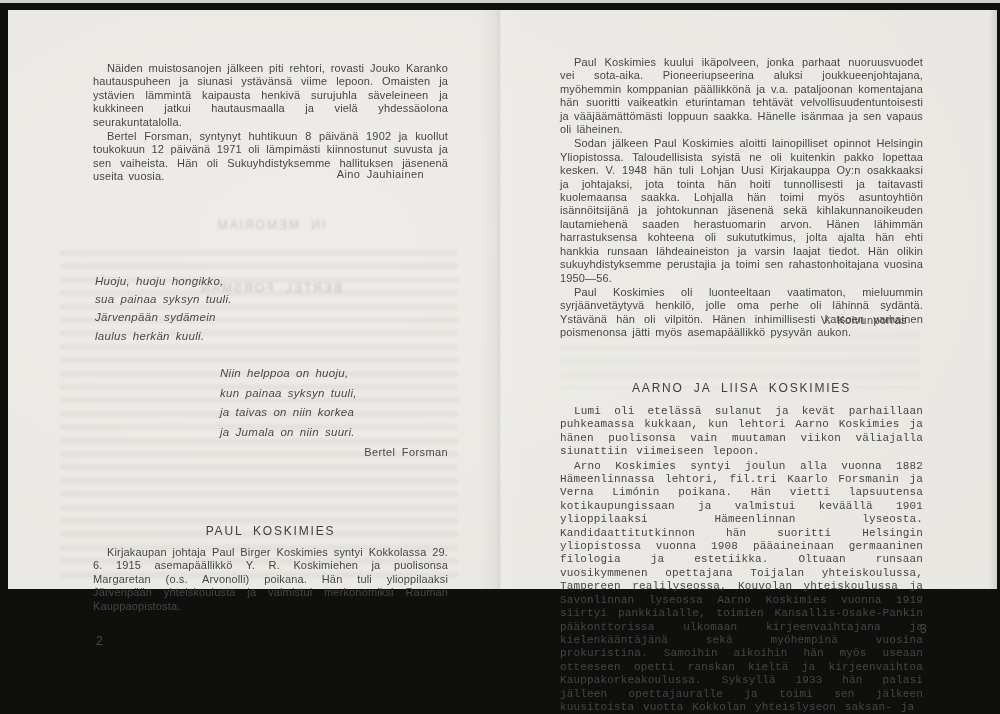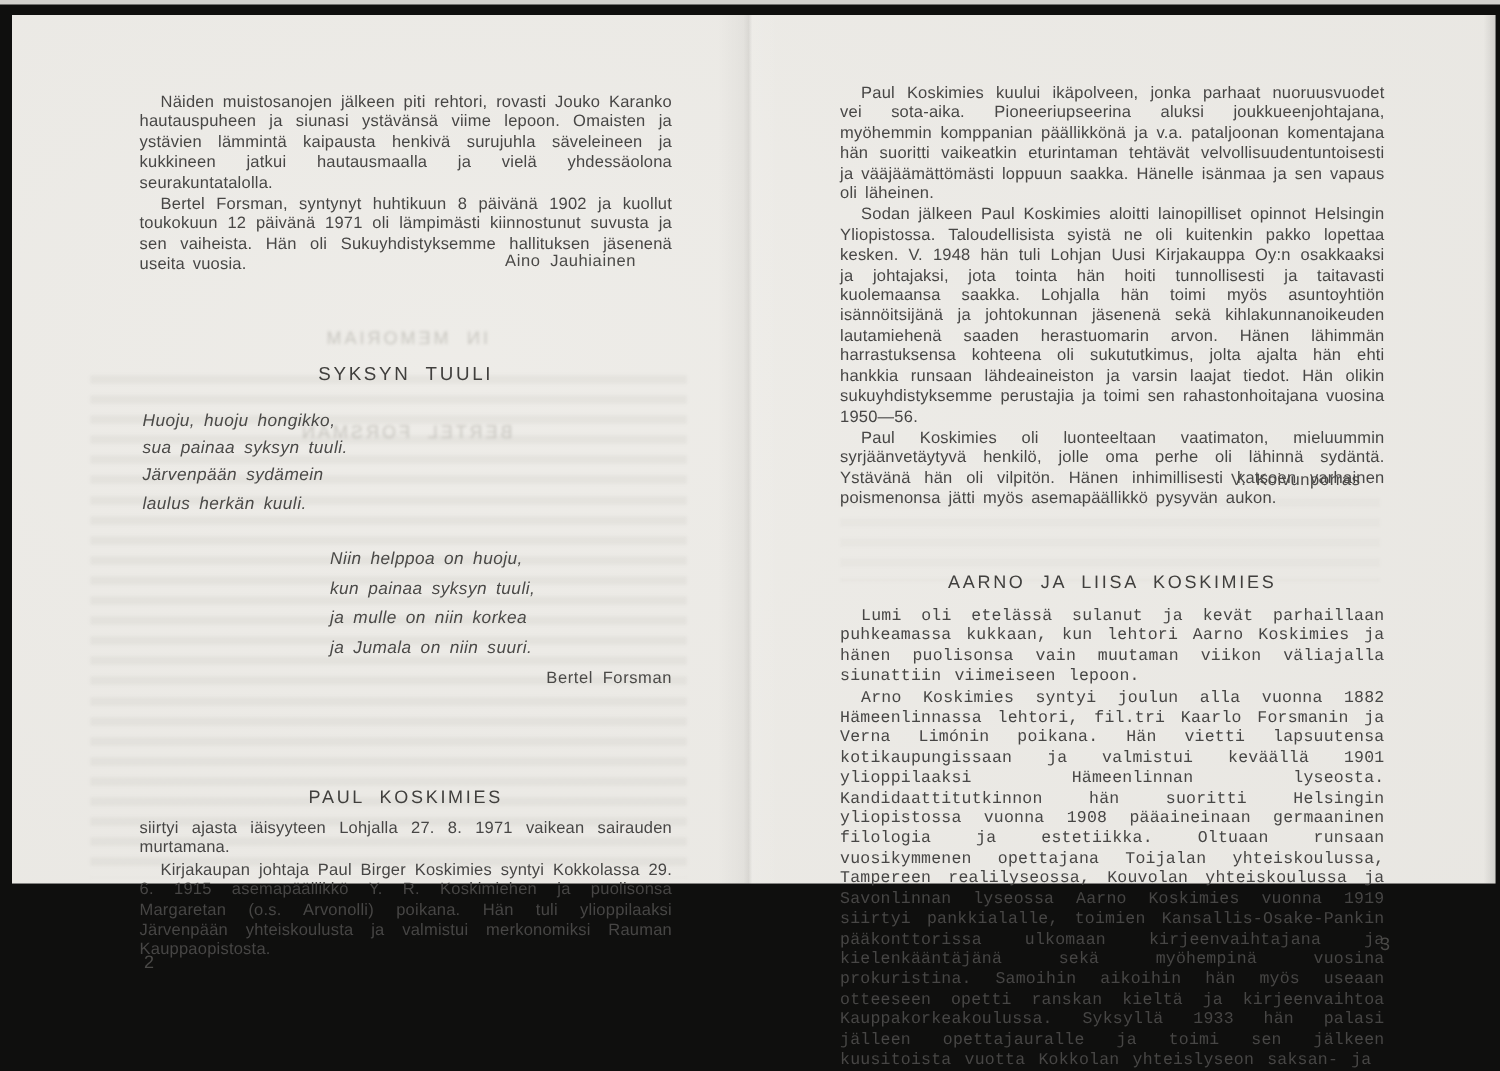--- a/index.html
+++ b/index.html
@@ -55,39 +55,37 @@
     <div class="ghost-lines" style="left:52px;top:240px;width:398px;height:335px;"></div>
 
     <div class="ghost-lines faint" style="left:552px;top:322px;width:360px;height:56px;"></div>
 
     <div class="col" style="left:85px;top:52px;width:355px;">
       <p>Näiden muistosanojen jälkeen piti rehtori, rovasti Jouko Karanko hautauspuheen ja siunasi ystävänsä viime lepoon. Omaisten ja ystävien lämmintä kaipausta henkivä surujuhla säveleineen ja kukkineen jatkui hautausmaalla ja vielä yhdessäolona seurakuntatalolla.</p>
       <p>Bertel Forsman, syntynyt huhtikuun 8 päivänä 1902 ja kuollut toukokuun 12 päivänä 1971 oli lämpimästi kiinnostunut suvusta ja sen vaiheista. Hän oli Sukuyhdistyksemme hallituksen jäsenenä useita vuosia.</p>
     </div>
     <div class="sig" style="left:85px;top:158px;width:331px;">Aino Jauhiainen</div>
 
-    <div class="heading" style="left:85px;top:232px;width:355px;font-size:12.5px;">SYKSYN TUULI</div>
 
     <div class="poem-block" style="left:87px;top:262px;">
       <div>Huoju, huoju hongikko,</div>
       <div>sua painaa syksyn tuuli.</div>
       <div>Järvenpään sydämein</div>
       <div>laulus herkän kuuli.</div>
     </div>
     <div class="poem-block" style="left:212px;top:354px;line-height:19.5px;">
       <div>Niin helppoa on huoju,</div>
       <div>kun painaa syksyn tuuli,</div>
-      <div>ja mulle on niin korkea</div>
+      <div>ja taivas on niin korkea</div>
       <div>ja Jumala on niin suuri.</div>
     </div>
     <div class="sig" style="left:85px;top:436px;width:355px;">Bertel Forsman</div>
 
     <div class="heading" style="left:85px;top:514px;width:355px;">PAUL KOSKIMIES</div>
     <div class="col" style="left:85px;top:536px;width:355px;">
-      <p class="noindent">siirtyi ajasta iäisyyteen Lohjalla 27. 8. 1971 vaikean sairauden murtamana.</p>
       <p>Kirjakaupan johtaja Paul Birger Koskimies syntyi Kokkolassa 29. 6. 1915 asemapäällikkö Y. R. Koskimiehen ja puolisonsa Margaretan (o.s. Arvonolli) poikana. Hän tuli ylioppilaaksi Järvenpään yhteiskoulusta ja valmistui merkonomiksi Rauman Kauppaopistosta.</p>
     </div>
     <div class="page-num" style="left:88px;top:624px;">2</div>
 
     <div class="col" style="left:552px;top:46px;width:363px;">
       <p>Paul Koskimies kuului ikäpolveen, jonka parhaat nuoruusvuodet vei sota-aika. Pioneeriupseerina aluksi joukkueenjohtajana, myöhemmin komppanian päällikkönä ja v.a. pataljoonan komentajana hän suoritti vaikeatkin eturintaman tehtävät velvollisuudentuntoisesti ja vääjäämättömästi loppuun saakka. Hänelle isänmaa ja sen vapaus oli läheinen.</p>
       <p>Sodan jälkeen Paul Koskimies aloitti lainopilliset opinnot Helsingin Yliopistossa. Taloudellisista syistä ne oli kuitenkin pakko lopettaa kesken. V. 1948 hän tuli Lohjan Uusi Kirjakauppa Oy:n osakkaaksi ja johtajaksi, jota tointa hän hoiti tunnollisesti ja taitavasti kuolemaansa saakka. Lohjalla hän toimi myös asuntoyhtiön isännöitsijänä ja johtokunnan jäsenenä sekä kihlakunnanoikeuden lautamiehenä saaden herastuomarin arvon. Hänen lähimmän harrastuksensa kohteena oli sukututkimus, jolta ajalta hän ehti hankkia runsaan lähdeaineiston ja varsin laajat tiedot. Hän olikin sukuyhdistyksemme perustajia ja toimi sen rahastonhoitajana vuosina 1950—56.</p>
       <p>Paul Koskimies oli luonteeltaan vaatimaton, mieluummin syrjäänvetäytyvä henkilö, jolle oma perhe oli lähinnä sydäntä. Ystävänä hän oli vilpitön. Hänen inhimillisesti katsoen varhainen poismenonsa jätti myös asemapäällikkö pysyvän aukon.</p>
     </div>
     <div class="sig" style="left:552px;top:304px;width:347px;">V. Koivunporras</div>

